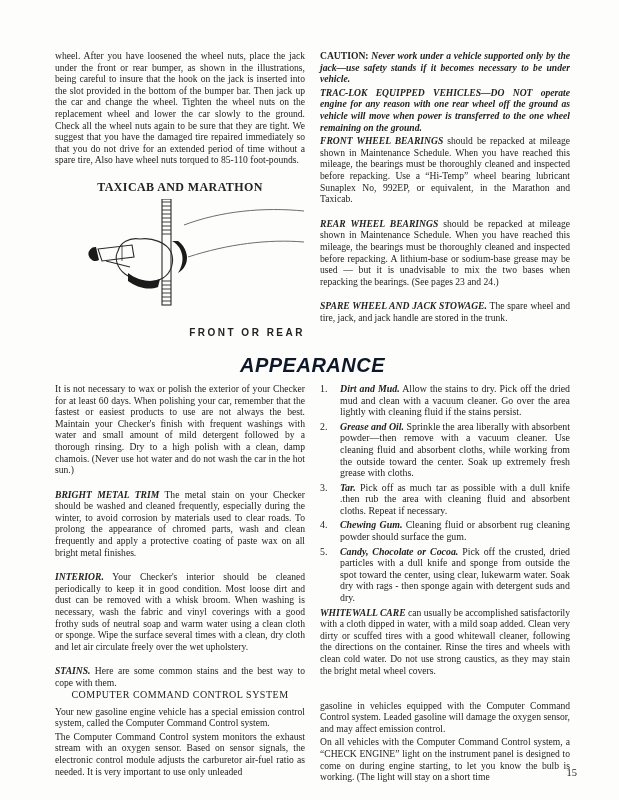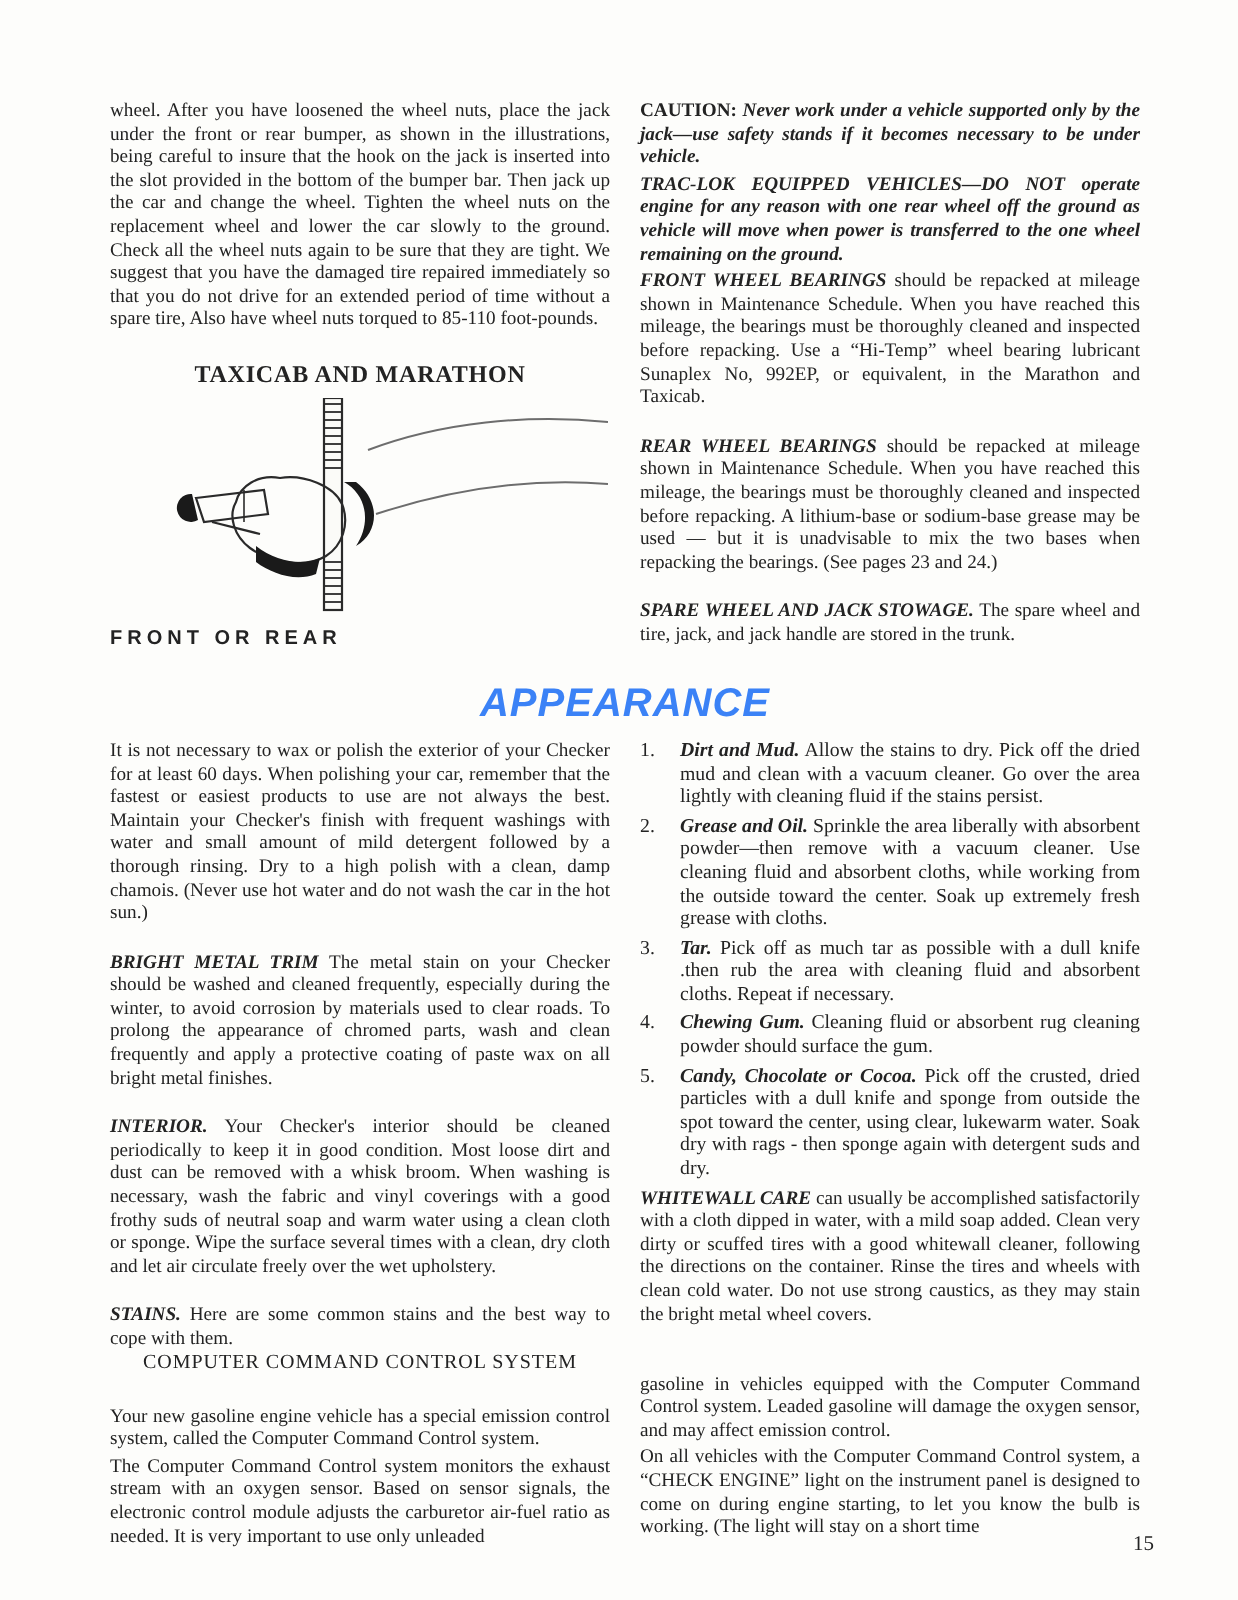--- a/index.html
+++ b/index.html
@@ -28,50 +28,50 @@
 
   .fig-title {
     margin:14px 0 4px 0;
     text-align:center;
     font-weight:bold;
     font-size:12px;
     letter-spacing:.4px;
   }
   .figure { text-align:center; }
   .fig-caption {
-    text-align:left;
+    text-align:right;
     font-family:"Liberation Sans", sans-serif;
     font-weight:bold;
     font-size:10px;
     letter-spacing:2.5px;
-    margin-top:2px;
+    margin-top:16px;
   }
 
   .big-heading {
     font-family:"Liberation Sans", sans-serif;
     font-weight:bold;
     font-style:italic;
     font-size:20px;
     text-align:center;
     letter-spacing:.5px;
     margin:16px 0 6px 0;
-    color:#3b82f6;
+    color:#0f172a;
   }
   .big-heading.second { margin-top:6px; margin-bottom:4px; }
 
   .stain-list { list-style:none; margin:0; padding:0; font-size:9.9px; line-height:11.6px; }
   .stain-list li { display:flex; margin:0 0 3px 0; }
   .li-num { flex:0 0 14px; }
   .li-body { flex:1; text-align:justify; padding-left:6px; }
 
   .subhead {
     text-align:center;
     font-size:10px;
     letter-spacing:.5px;
-    margin:0 0 16px 0;
+    margin:0 0 6px 0;
   }
   .svc-right { padding-top:11px; }
 
   .pagenum {
     position:absolute;
     right:42px; bottom:22px;
     font-weight:normal;
     font-size:10.5px;
   }
 

